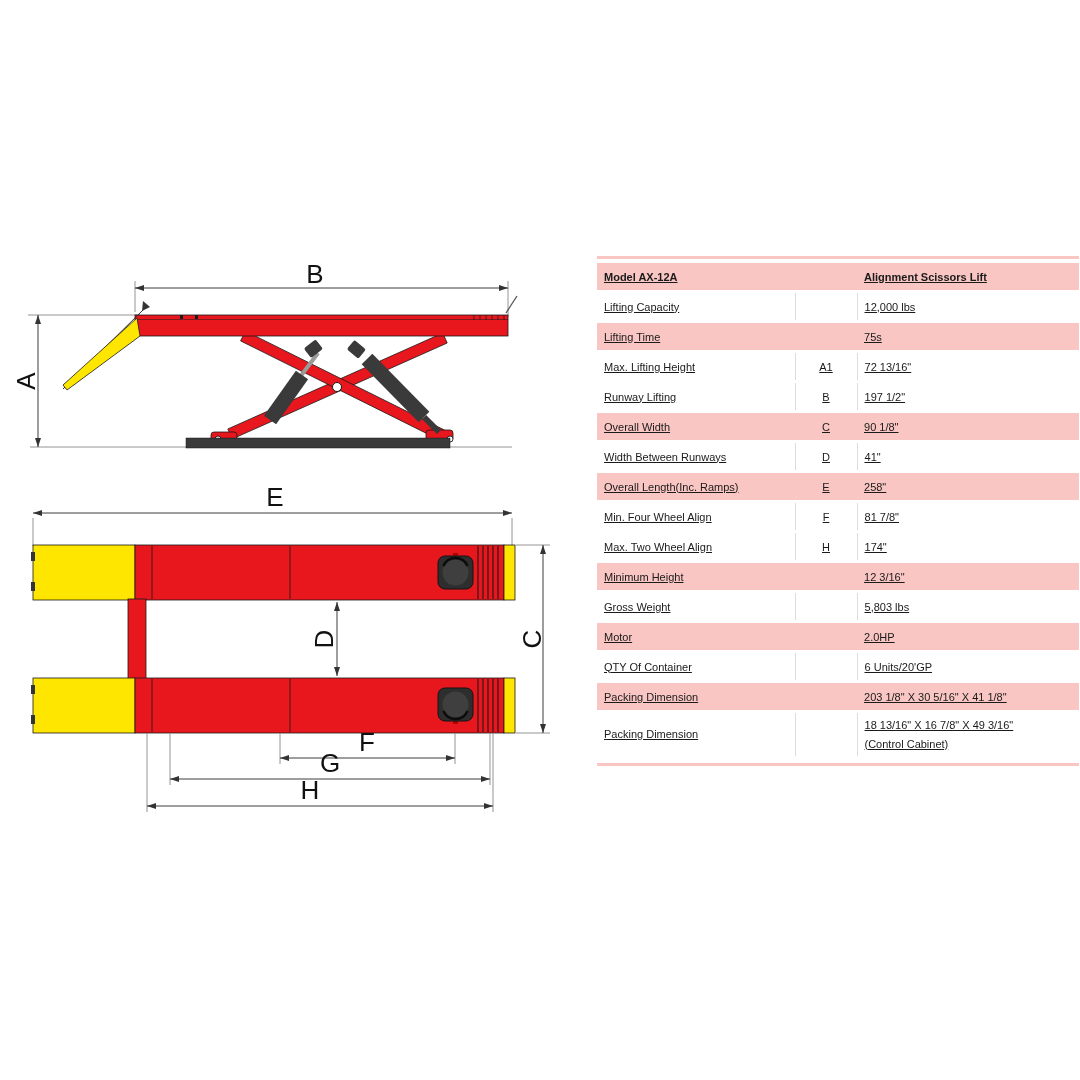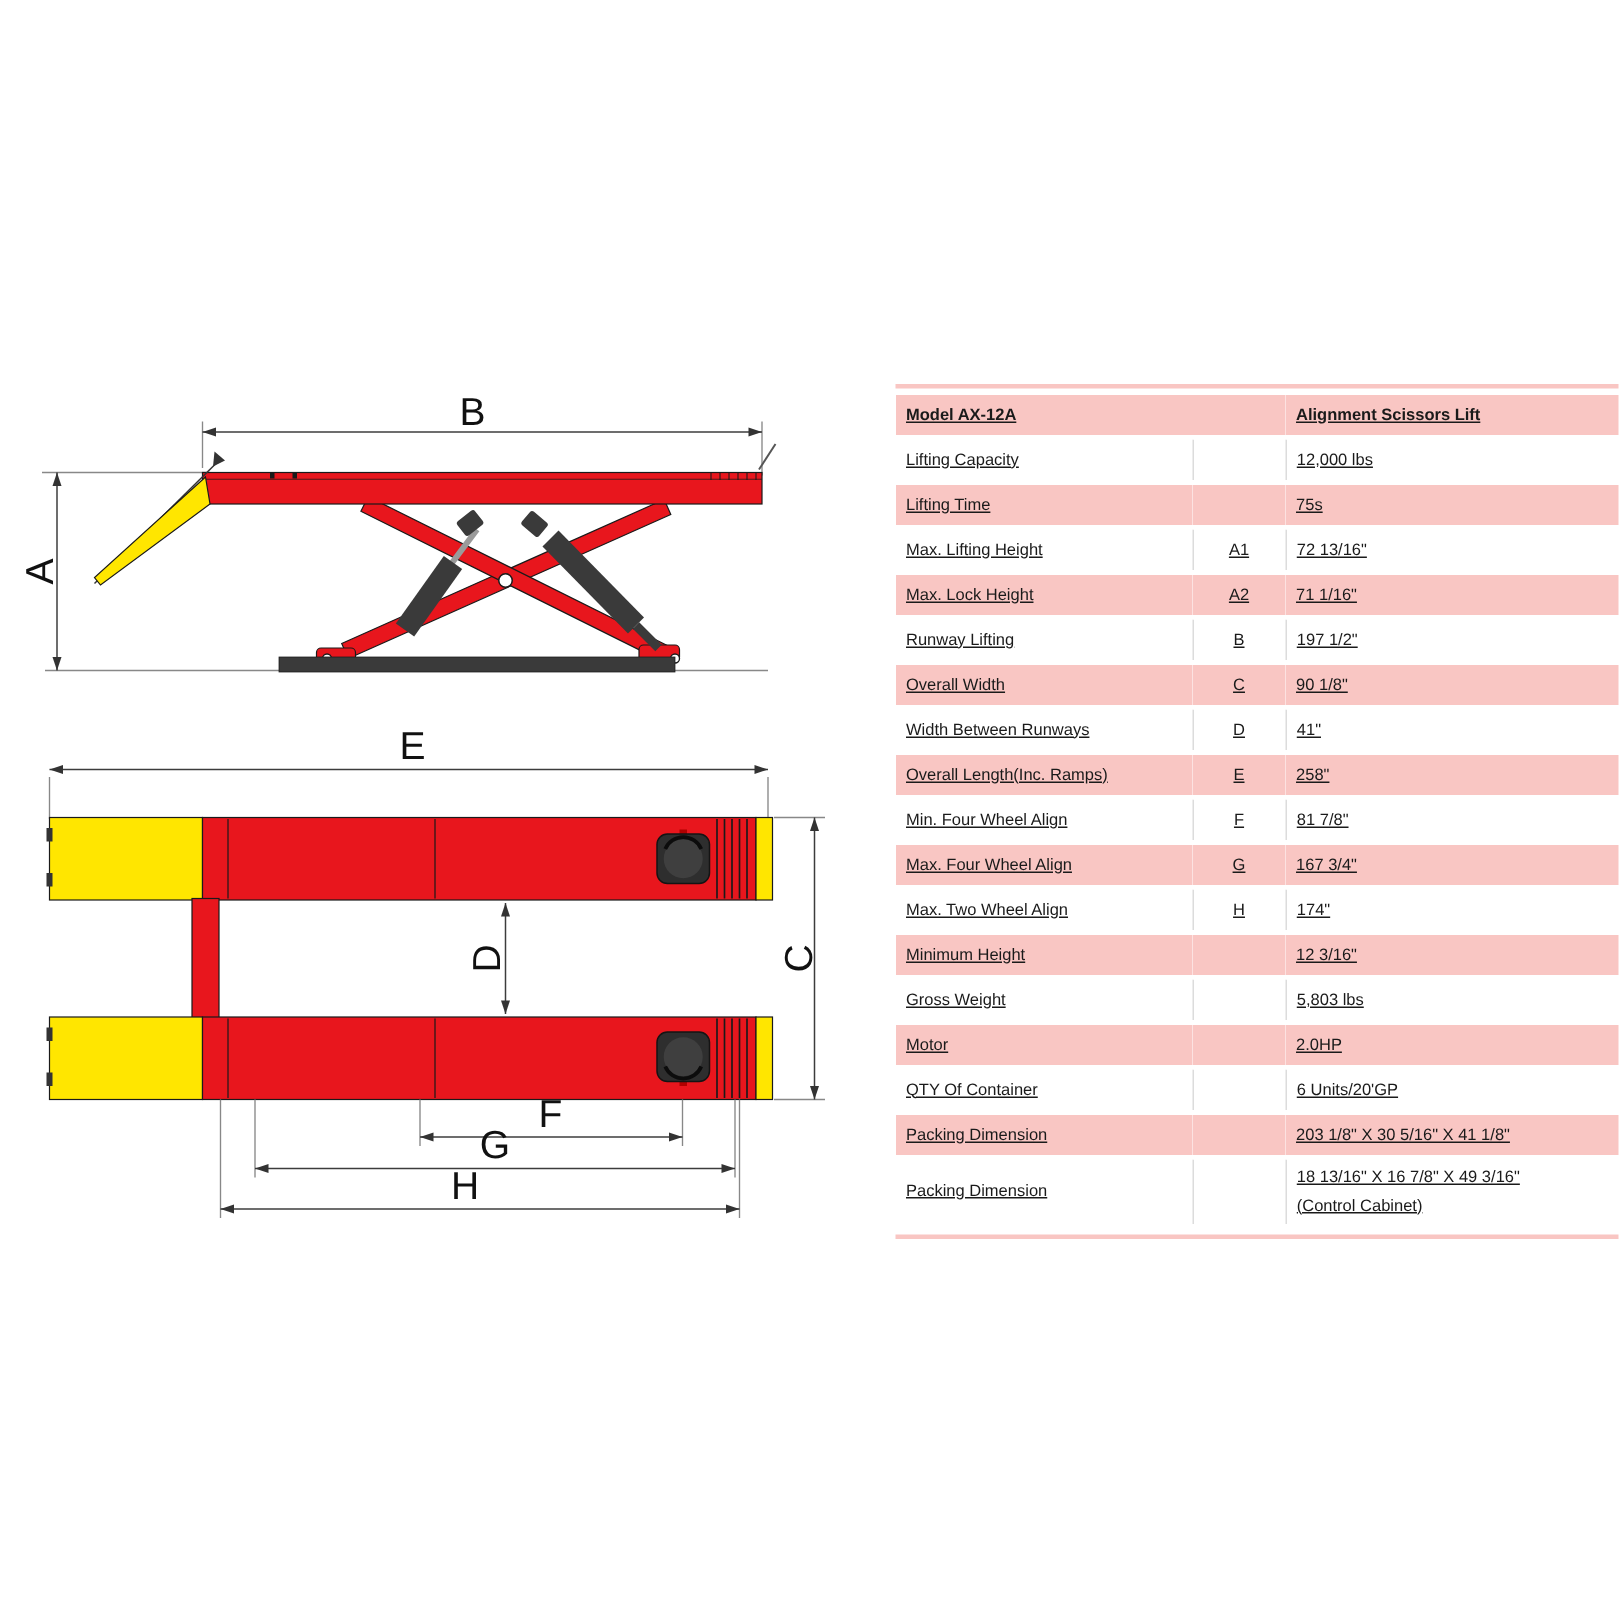--- a/index.html
+++ b/index.html
@@ -184,25 +184,20 @@
       <tr class="p">
             <td>Lifting Time</td>
             <td class="letter"></td>
             <td>75s</td>
           </tr>
       <tr class="w">
             <td>Max. Lifting Height</td>
             <td class="letter">A1</td>
             <td>72 13/16"</td>
           </tr>
-      <tr class="p">
-            <td>Max. Lock Height</td>
-            <td class="letter">A2</td>
-            <td>71 1/16"</td>
-          </tr>
       <tr class="w">
             <td>Runway Lifting</td>
             <td class="letter">B</td>
             <td>197 1/2"</td>
           </tr>
       <tr class="p">
             <td>Overall Width</td>
             <td class="letter">C</td>
             <td>90 1/8"</td>
           </tr>
@@ -213,25 +208,20 @@
           </tr>
       <tr class="p">
             <td>Overall Length(Inc. Ramps)</td>
             <td class="letter">E</td>
             <td>258"</td>
           </tr>
       <tr class="w">
             <td>Min. Four Wheel Align</td>
             <td class="letter">F</td>
             <td>81 7/8"</td>
-          </tr>
-      <tr class="p">
-            <td>Max. Four Wheel Align</td>
-            <td class="letter">G</td>
-            <td>167 3/4"</td>
           </tr>
       <tr class="w">
             <td>Max. Two Wheel Align</td>
             <td class="letter">H</td>
             <td>174"</td>
           </tr>
       <tr class="p">
             <td>Minimum Height</td>
             <td class="letter"></td>
             <td>12 3/16"</td>

